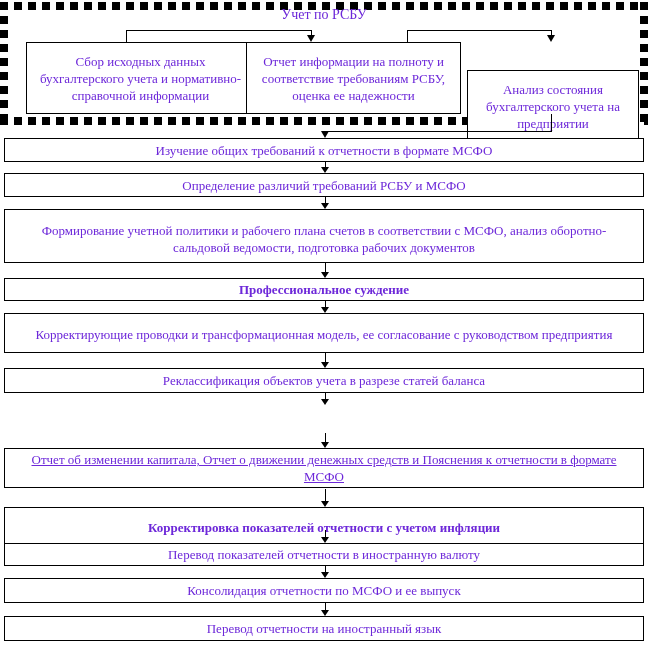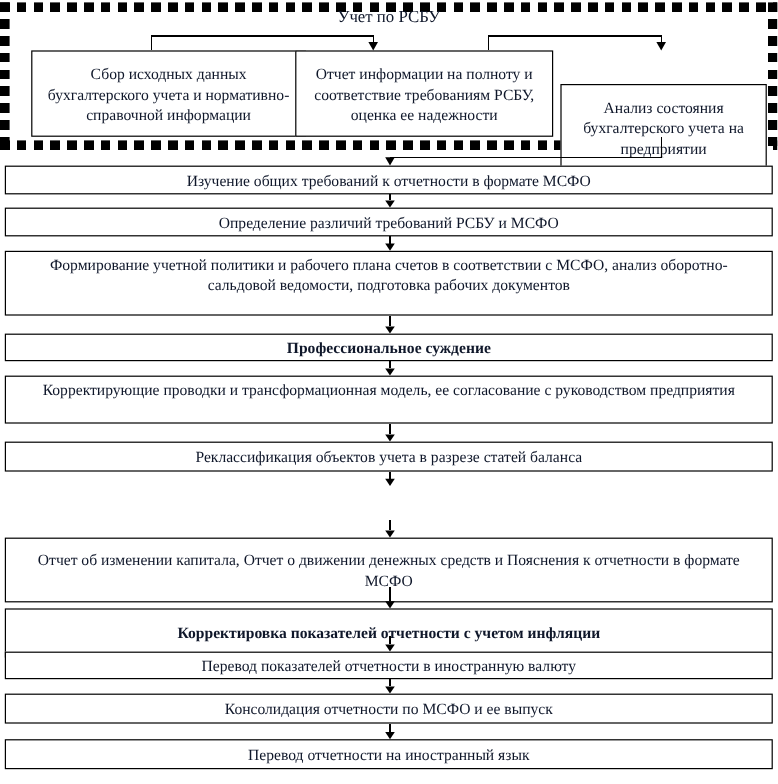--- a/index.html
+++ b/index.html
@@ -1,21 +1,21 @@
 <!DOCTYPE html>
 <html><head>
 <meta charset="utf-8">
 <style>
   html,body{margin:0;padding:0;background:#ffffff;}
   .canvas{
     position:relative;
     width:648px;height:653px;
     background:#ffffff;
     font-family:"Liberation Serif","DejaVu Serif",serif;
-    color:#0f172a;
+    color:#6d28d9;
     overflow:hidden;
   }
   
   .dash{position:absolute;}
   .dash.h{height:8px;background:repeating-linear-gradient(90deg,#000 0 8px,transparent 8px 14px);}
   .dash.v{width:8px;background:repeating-linear-gradient(180deg,#000 0 8px,transparent 8px 14px);}
   .group-title{
     position:absolute;top:7px;left:0;width:648px;
     text-align:center;font-size:14px;line-height:16px;
   }
@@ -24,21 +24,21 @@
     box-sizing:border-box;
     border:1px solid #000;
     background:#fff;
     display:flex;align-items:center;justify-content:center;
     text-align:center;
     font-size:13px;line-height:17px;
     white-space:pre-line;
   }
   .gbox{padding:2px 4px;}
   .sbox{left:4px;width:640px;padding:0 12px;}
-  .sbox.top-align{align-items:flex-start;padding-top:2px;}
+  .sbox.top-align{align-items:flex-start;padding-top:12px;}
   .connectors{position:absolute;left:0;top:0;width:648px;height:653px;pointer-events:none;}
   .connectors path{fill:none;stroke:#000;stroke-width:1;shape-rendering:crispEdges;}
   .connectors polygon{fill:#000;stroke:none;}
 </style>
 </head>
 <body>
 
 <div class="canvas">
 
   <div class="dash h" style="left:0;top:2;width:648px;top:2px;"></div>
@@ -58,21 +58,21 @@
 бухгалтерского учета на
 предприятии</div>
 
   <div class="sbox" style="top:138px;height:24px;">Изучение общих требований к отчетности в формате МСФО</div>
   <div class="sbox" style="top:173px;height:24px;">Определение различий требований РСБУ и МСФО</div>
   <div class="sbox top-align" style="top:209px;height:54px;">Формирование учетной политики и рабочего плана счетов в соответствии с МСФО, анализ оборотно-
 сальдовой ведомости, подготовка рабочих документов</div>
   <div class="sbox" style="top:278px;height:23px;font-weight:bold;">Профессиональное суждение</div>
   <div class="sbox top-align" style="top:313px;height:40px;">Корректирующие проводки и трансформационная модель, ее согласование с руководством предприятия</div>
   <div class="sbox" style="top:368px;height:25px;">Реклассификация объектов учета в разрезе статей баланса</div>
-  <div class="sbox" style="top:448px;height:54px;">Отчет об изменении капитала, Отчет о движении денежных средств и Пояснения к отчетности в формате
+  <div class="sbox" style="top:448px;height:40px;text-decoration:underline;">Отчет об изменении капитала, Отчет о движении денежных средств и Пояснения к отчетности в формате
 МСФО</div>
   <div class="sbox" style="top:507px;height:41px;font-weight:bold;">Корректировка показателей отчетности с учетом инфляции</div>
   <div class="sbox" style="top:543px;height:23px;">Перевод показателей отчетности в иностранную валюту</div>
   <div class="sbox" style="top:578px;height:25px;">Консолидация отчетности по МСФО и ее выпуск</div>
   <div class="sbox" style="top:616px;height:25px;">Перевод отчетности на иностранный язык</div>
 
   <svg class="connectors" viewBox="0 0 648 653">
 
     <path d="M126,42 V30 H311 V35"></path>
     <polygon points="307,35 315,35 311,42"></polygon>

